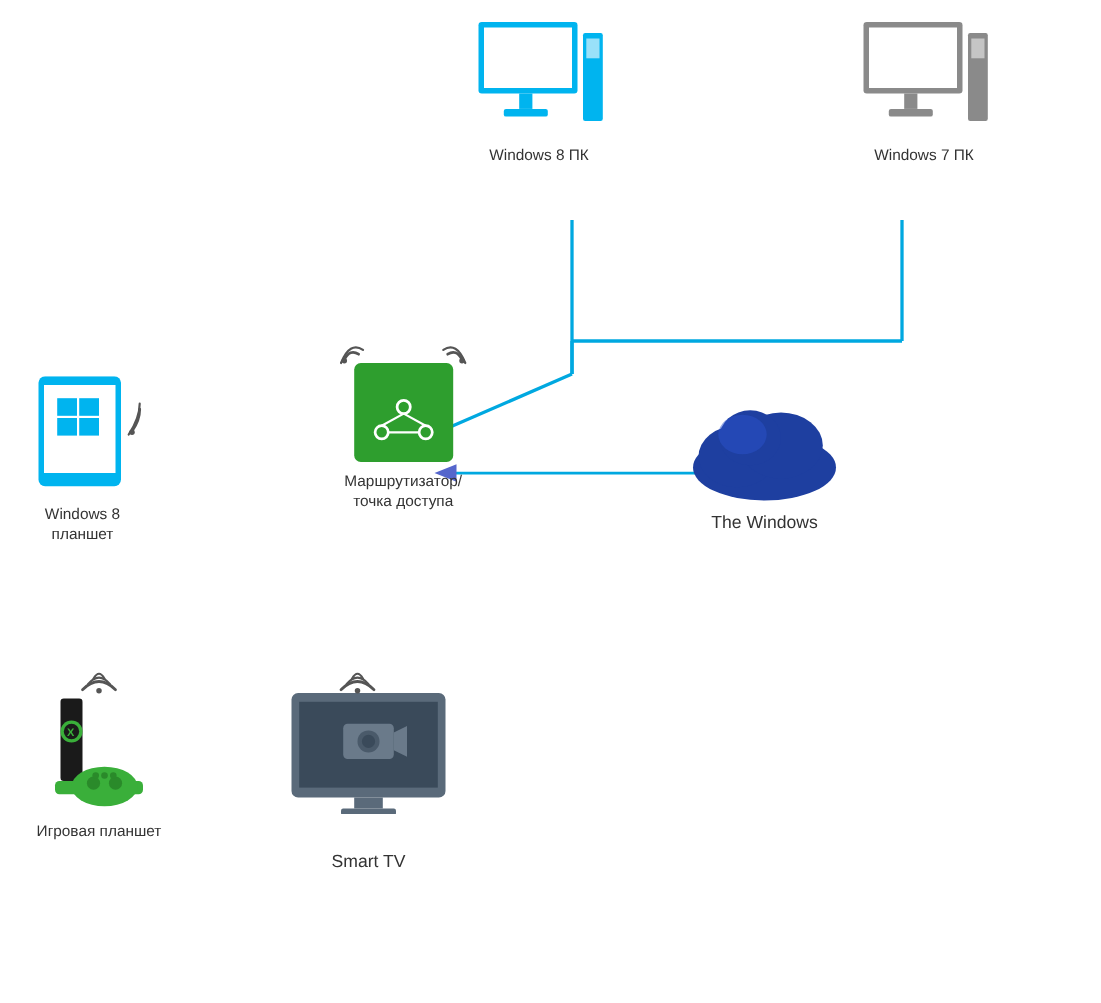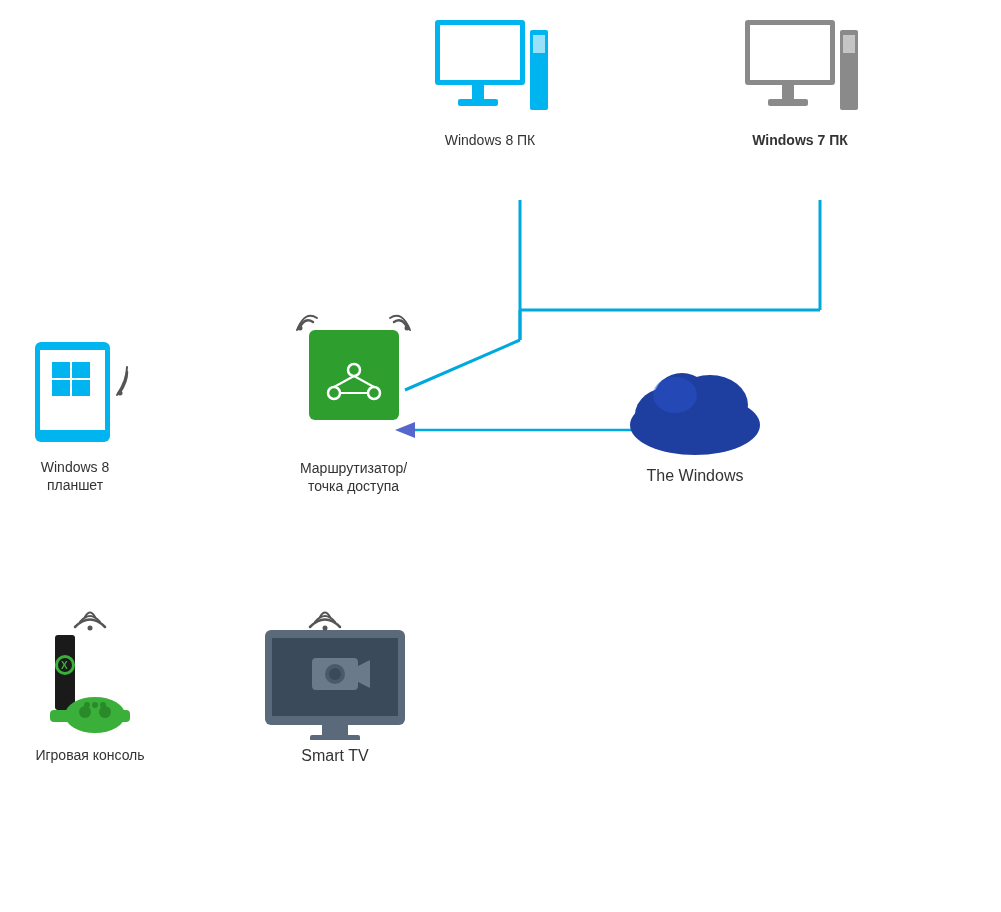--- a/index.html
+++ b/index.html
@@ -83,36 +83,36 @@
 
       <rect x="42" y="65" width="12" height="14" fill="#00b4ef"></rect>
       <rect x="28" y="79" width="40" height="7" rx="2" fill="#00b4ef"></rect>
 
       <rect x="100" y="10" width="18" height="80" rx="2" fill="#00b4ef"></rect>
       <rect x="103" y="15" width="12" height="18" fill="white" opacity="0.6"></rect>
     </svg>
     <span class="node-label">Windows 8 ПК</span>
   </div>
 
-  <div class="node" style="left:740px; top:20px;font-weight:bold;">
+  <div class="node" style="left:780px; top:20px;">
     <svg width="120" height="105">
 
       <rect x="5" y="0" width="90" height="65" rx="3" ry="3" fill="#8a8a8a"></rect>
       <rect x="10" y="5" width="80" height="55" fill="white"></rect>
 
       <rect x="42" y="65" width="12" height="14" fill="#8a8a8a"></rect>
       <rect x="28" y="79" width="40" height="7" rx="2" fill="#8a8a8a"></rect>
 
       <rect x="100" y="10" width="18" height="80" rx="2" fill="#8a8a8a"></rect>
       <rect x="103" y="15" width="12" height="18" fill="white" opacity="0.5"></rect>
     </svg>
     <span class="node-label">Windows 7 ПК</span>
   </div>
 
-  <div class="node" style="left:300px; top:330px;gap:31px;">
+  <div class="node" style="left:313px; top:330px;">
 
     <svg width="35" height="30" style="position:absolute; top:-28px; left:-5px;">
       <path d="M 5 25 Q 10 15 18 20" fill="none" stroke="#555" stroke-width="2.5" stroke-linecap="round"></path>
       <path d="M 2 28 Q 10 8 22 16" fill="none" stroke="#555" stroke-width="2" stroke-linecap="round"></path>
       <circle cx="5" cy="26" r="2.5" fill="#555"></circle>
     </svg>
 
     <svg width="35" height="30" style="position:absolute; top:-28px; right:-5px;">
       <path d="M 30 25 Q 25 15 17 20" fill="none" stroke="#555" stroke-width="2.5" stroke-linecap="round"></path>
       <path d="M 33 28 Q 25 8 13 16" fill="none" stroke="#555" stroke-width="2" stroke-linecap="round"></path>
@@ -188,24 +188,24 @@
       <circle cx="35" cy="35" r="7" fill="#1a1a1a"></circle>
       <text x="31" y="39" font-size="10" fill="#3aaf3a" font-weight="bold">X</text>
 
       <ellipse cx="65" cy="85" rx="30" ry="18" fill="#3aaf3a"></ellipse>
       <circle cx="55" cy="82" r="6" fill="#2a8a2a"></circle>
       <circle cx="75" cy="82" r="6" fill="#2a8a2a"></circle>
       <circle cx="65" cy="75" r="3" fill="#2a8a2a"></circle>
       <circle cx="57" cy="75" r="3" fill="#2a8a2a"></circle>
       <circle cx="73" cy="75" r="3" fill="#2a8a2a"></circle>
     </svg>
-    <span class="node-label">Игровая консоль</span>
-  </div>
-
-  <div class="node" style="left:260px; top:630px;">
+    <span class="node-label">Игровая планшет</span>
+  </div>
+
+  <div class="node" style="left:260px; top:630px;gap:28px;">
 
     <svg width="40" height="30" style="position:absolute; top:-28px; left:45px;">
       <path d="M 5 25 Q 20 10 35 25" fill="none" stroke="#555" stroke-width="2.5" stroke-linecap="round"></path>
       <path d="M 10 20 Q 20 8 30 20" fill="none" stroke="#555" stroke-width="2" stroke-linecap="round"></path>
       <path d="M 15 15 Q 20 6 25 15" fill="none" stroke="#555" stroke-width="2" stroke-linecap="round"></path>
       <circle cx="20" cy="26" r="2.5" fill="#555"></circle>
     </svg>
     <svg width="150" height="110">
 
       <rect x="5" y="0" width="140" height="95" rx="6" ry="6" fill="#5a6a7a"></rect>

